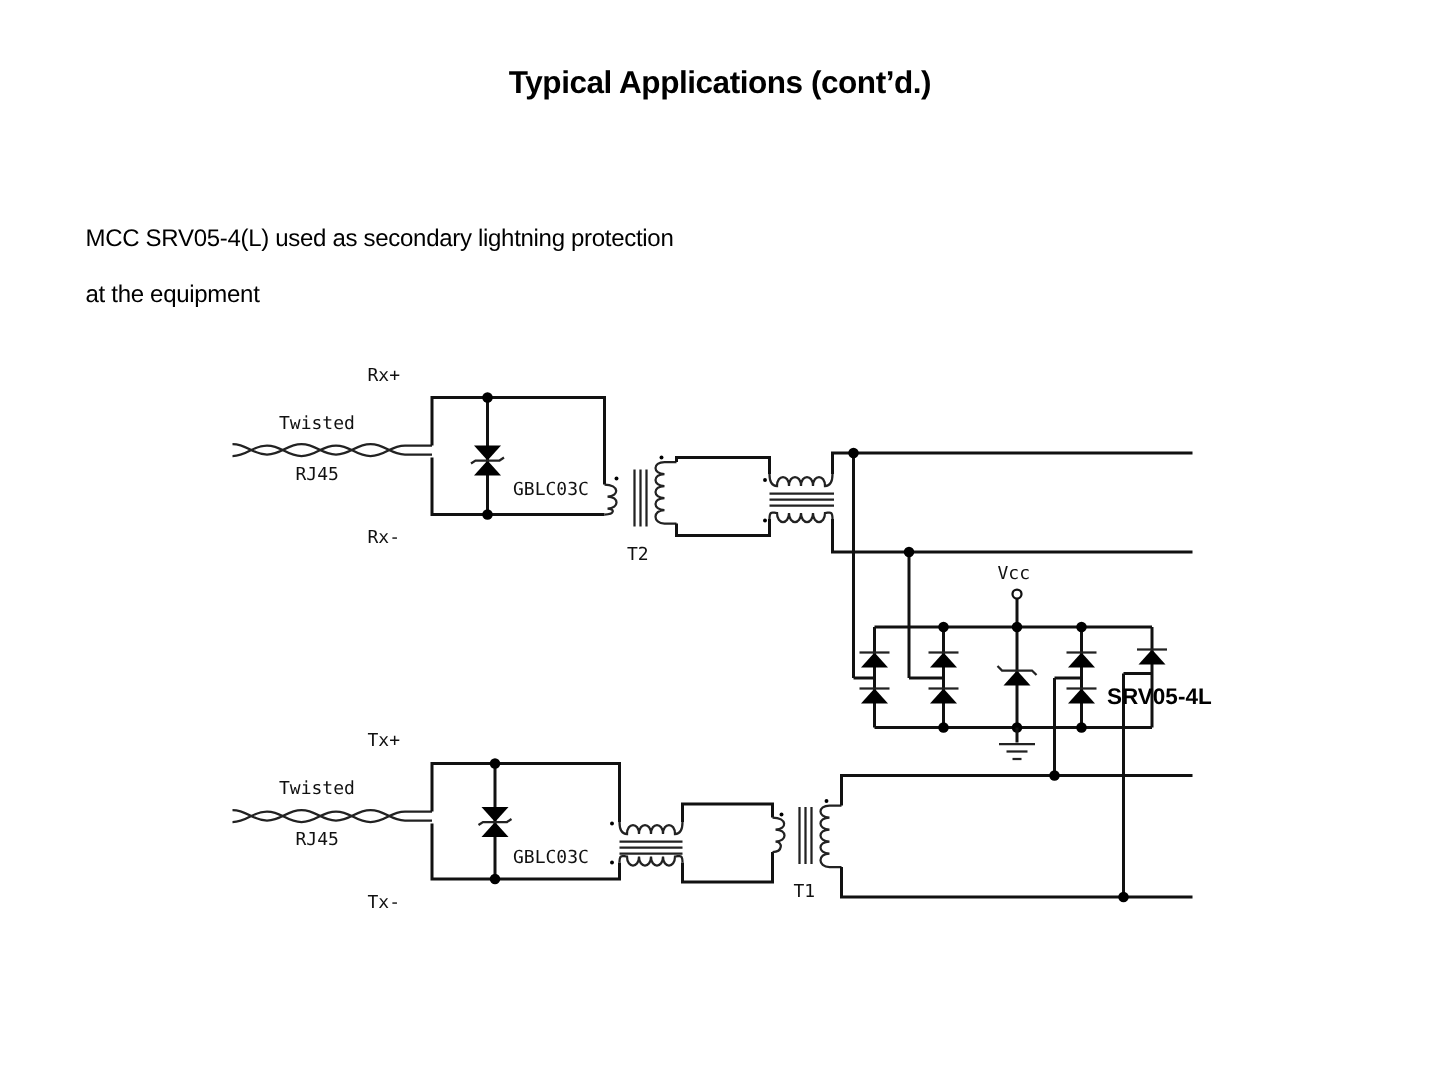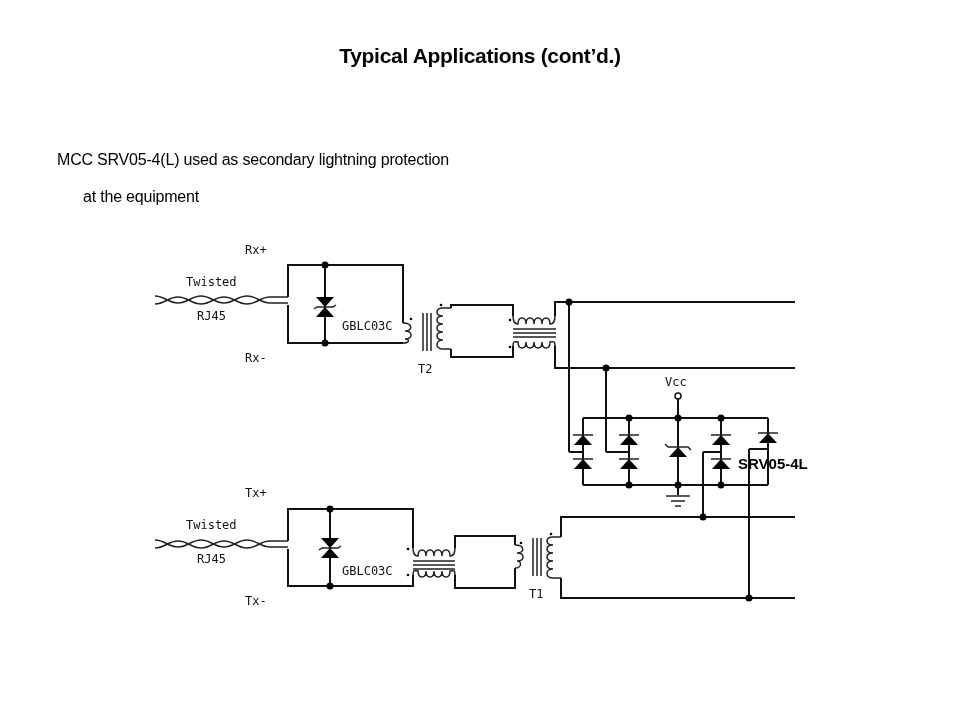--- a/index.html
+++ b/index.html
@@ -1,20 +1,20 @@
 <!DOCTYPE html>
 <html><head>
 <meta charset="utf-8">
 <style>
   html, body { margin: 0; padding: 0; background: #ffffff; }
   body { width: 960px; height: 720px; position: relative; overflow: hidden; font-family: "Liberation Sans", sans-serif; }
   .title { position: absolute; left: 0; width: 960px; top: 44px; text-align: center; font-weight: bold; font-size: 21px; color: #000; letter-spacing: -0.3px; }
   .body-line { position: absolute; left: 57px; font-size: 16px; color: #000; letter-spacing: -0.2px; }
   #line1 { top: 151px; }
-  #line2 { top: 188px; margin-left: 26px; }
+  #line2 { top: 188px; }
   svg#diagram { position: absolute; left: 0; top: 0; }
   .w { stroke: #111; stroke-width: 2; fill: none; }
   .wt { stroke: #222; stroke-width: 1.5; fill: none; }
   .mono { font-family: "DejaVu Sans Mono", monospace; font-size: 12px; fill: #111; }
   .lbl { font-family: "Liberation Sans", sans-serif; font-weight: bold; font-size: 15px; fill: #000; }
   .dot { fill: #000; }
   .tri { fill: #000; }
 </style>
 </head>
 <body>

